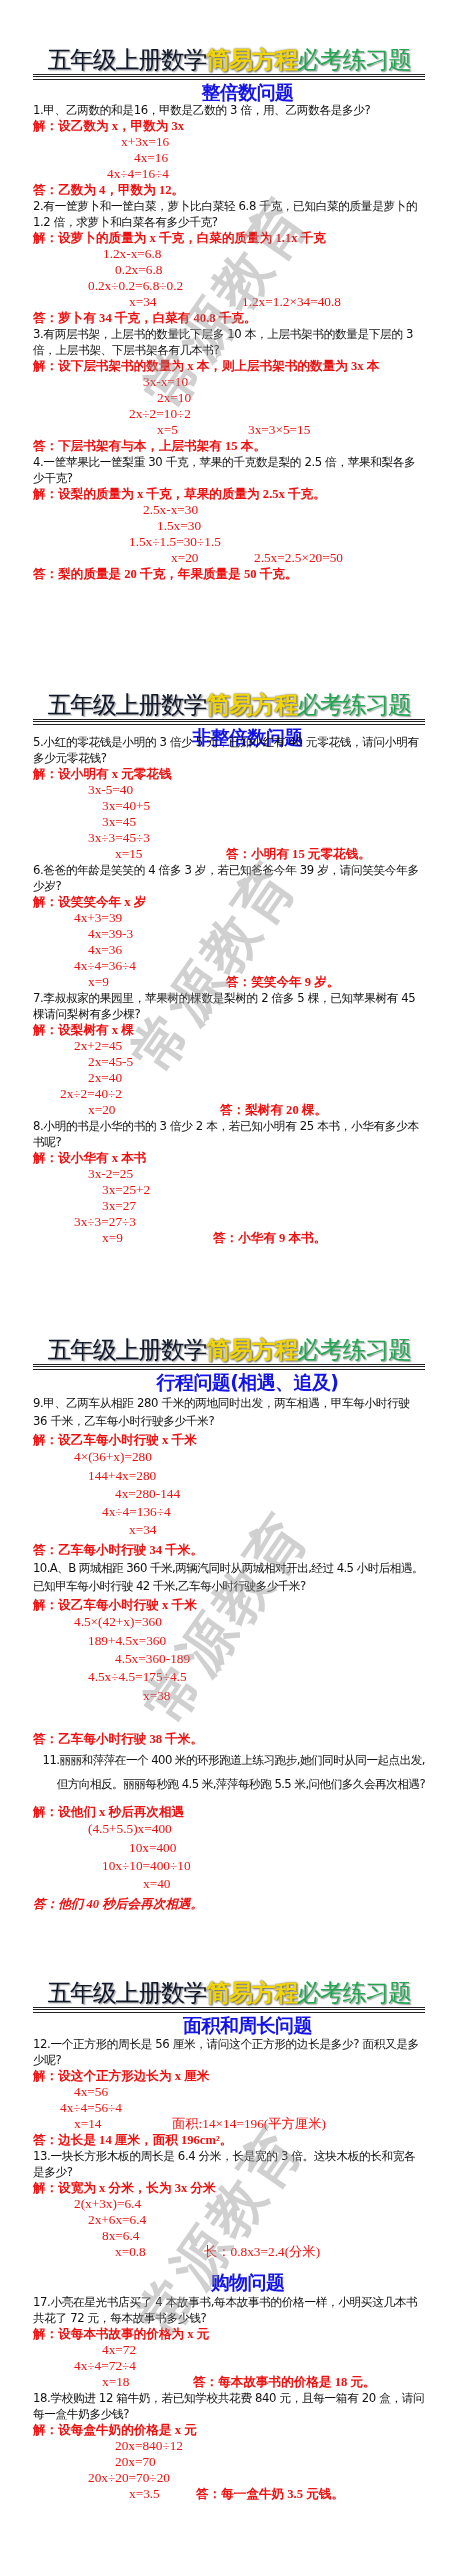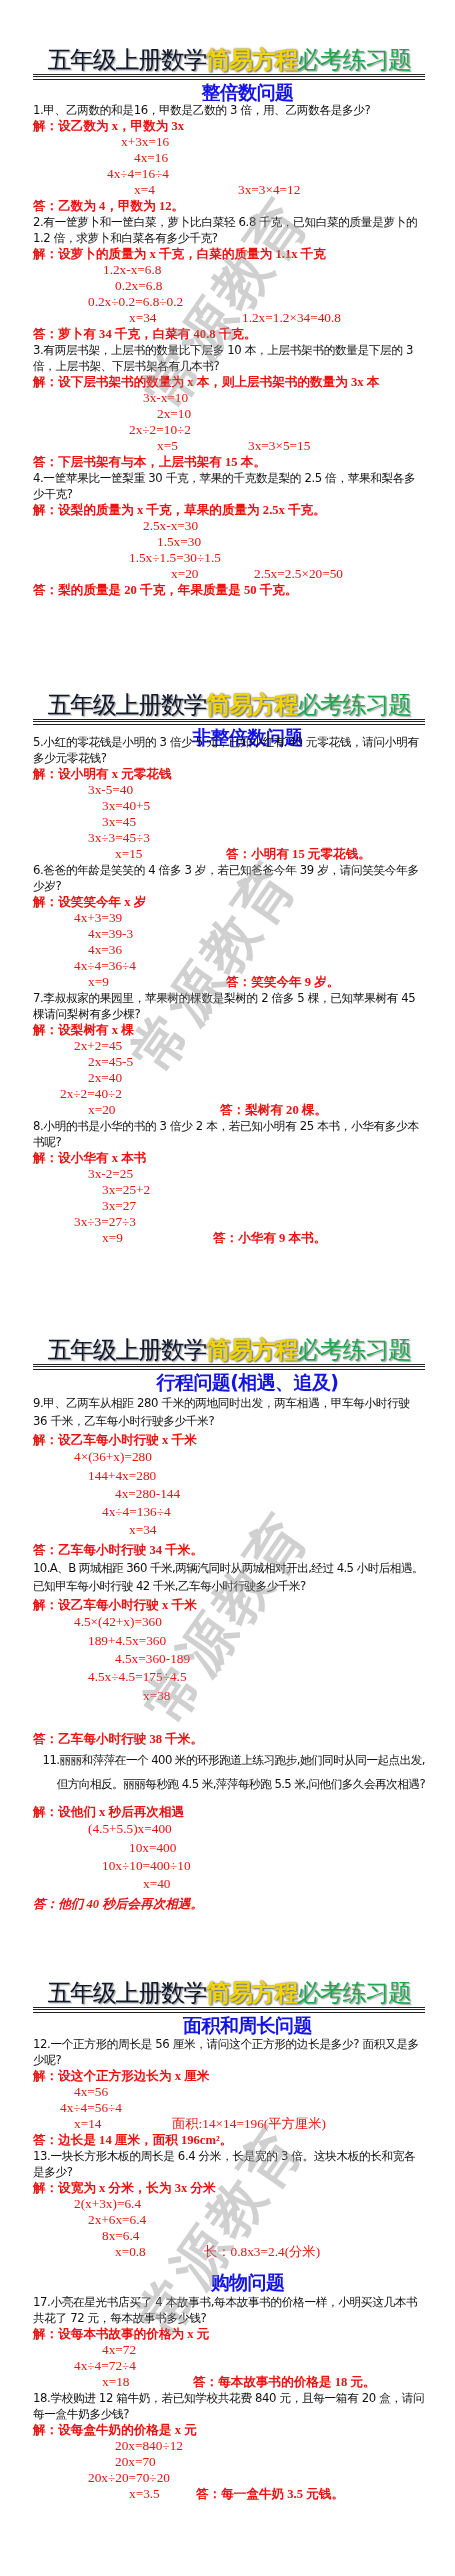--- a/index.html
+++ b/index.html
@@ -42,24 +42,20 @@
     <div class="line r">解：设乙数为 x，甲数为 3x</div>
     <div class="line">
         <span class="eq" style="left:88px">x+3x=16</span>
       </div>
     <div class="line">
         <span class="eq" style="left:101px">4x=16</span>
       </div>
     <div class="line">
         <span class="eq" style="left:74px">4x÷4=16÷4</span>
       </div>
-    <div class="line">
-        <span class="eq" style="left:101px">x=4</span>
-        <span class="side" style="left:205px">3x=3×4=12</span>
-      </div>
     <div class="line r">答：乙数为 4，甲数为 12。</div>
 
     <div class="line q" style="white-space:normal;height:32px;">2.有一筐萝卜和一筐白菜，萝卜比白菜轻 6.8 千克，已知白菜的质量是萝卜的 1.2 倍，求萝卜和白菜各有多少千克?</div>
     <div class="line r">解：设萝卜的质量为 x 千克，白菜的质量为 1.1x 千克</div>
     <div class="line">
         <span class="eq" style="left:70px">1.2x-x=6.8</span>
       </div>
     <div class="line">
         <span class="eq" style="left:82px">0.2x=6.8</span>
       </div>

